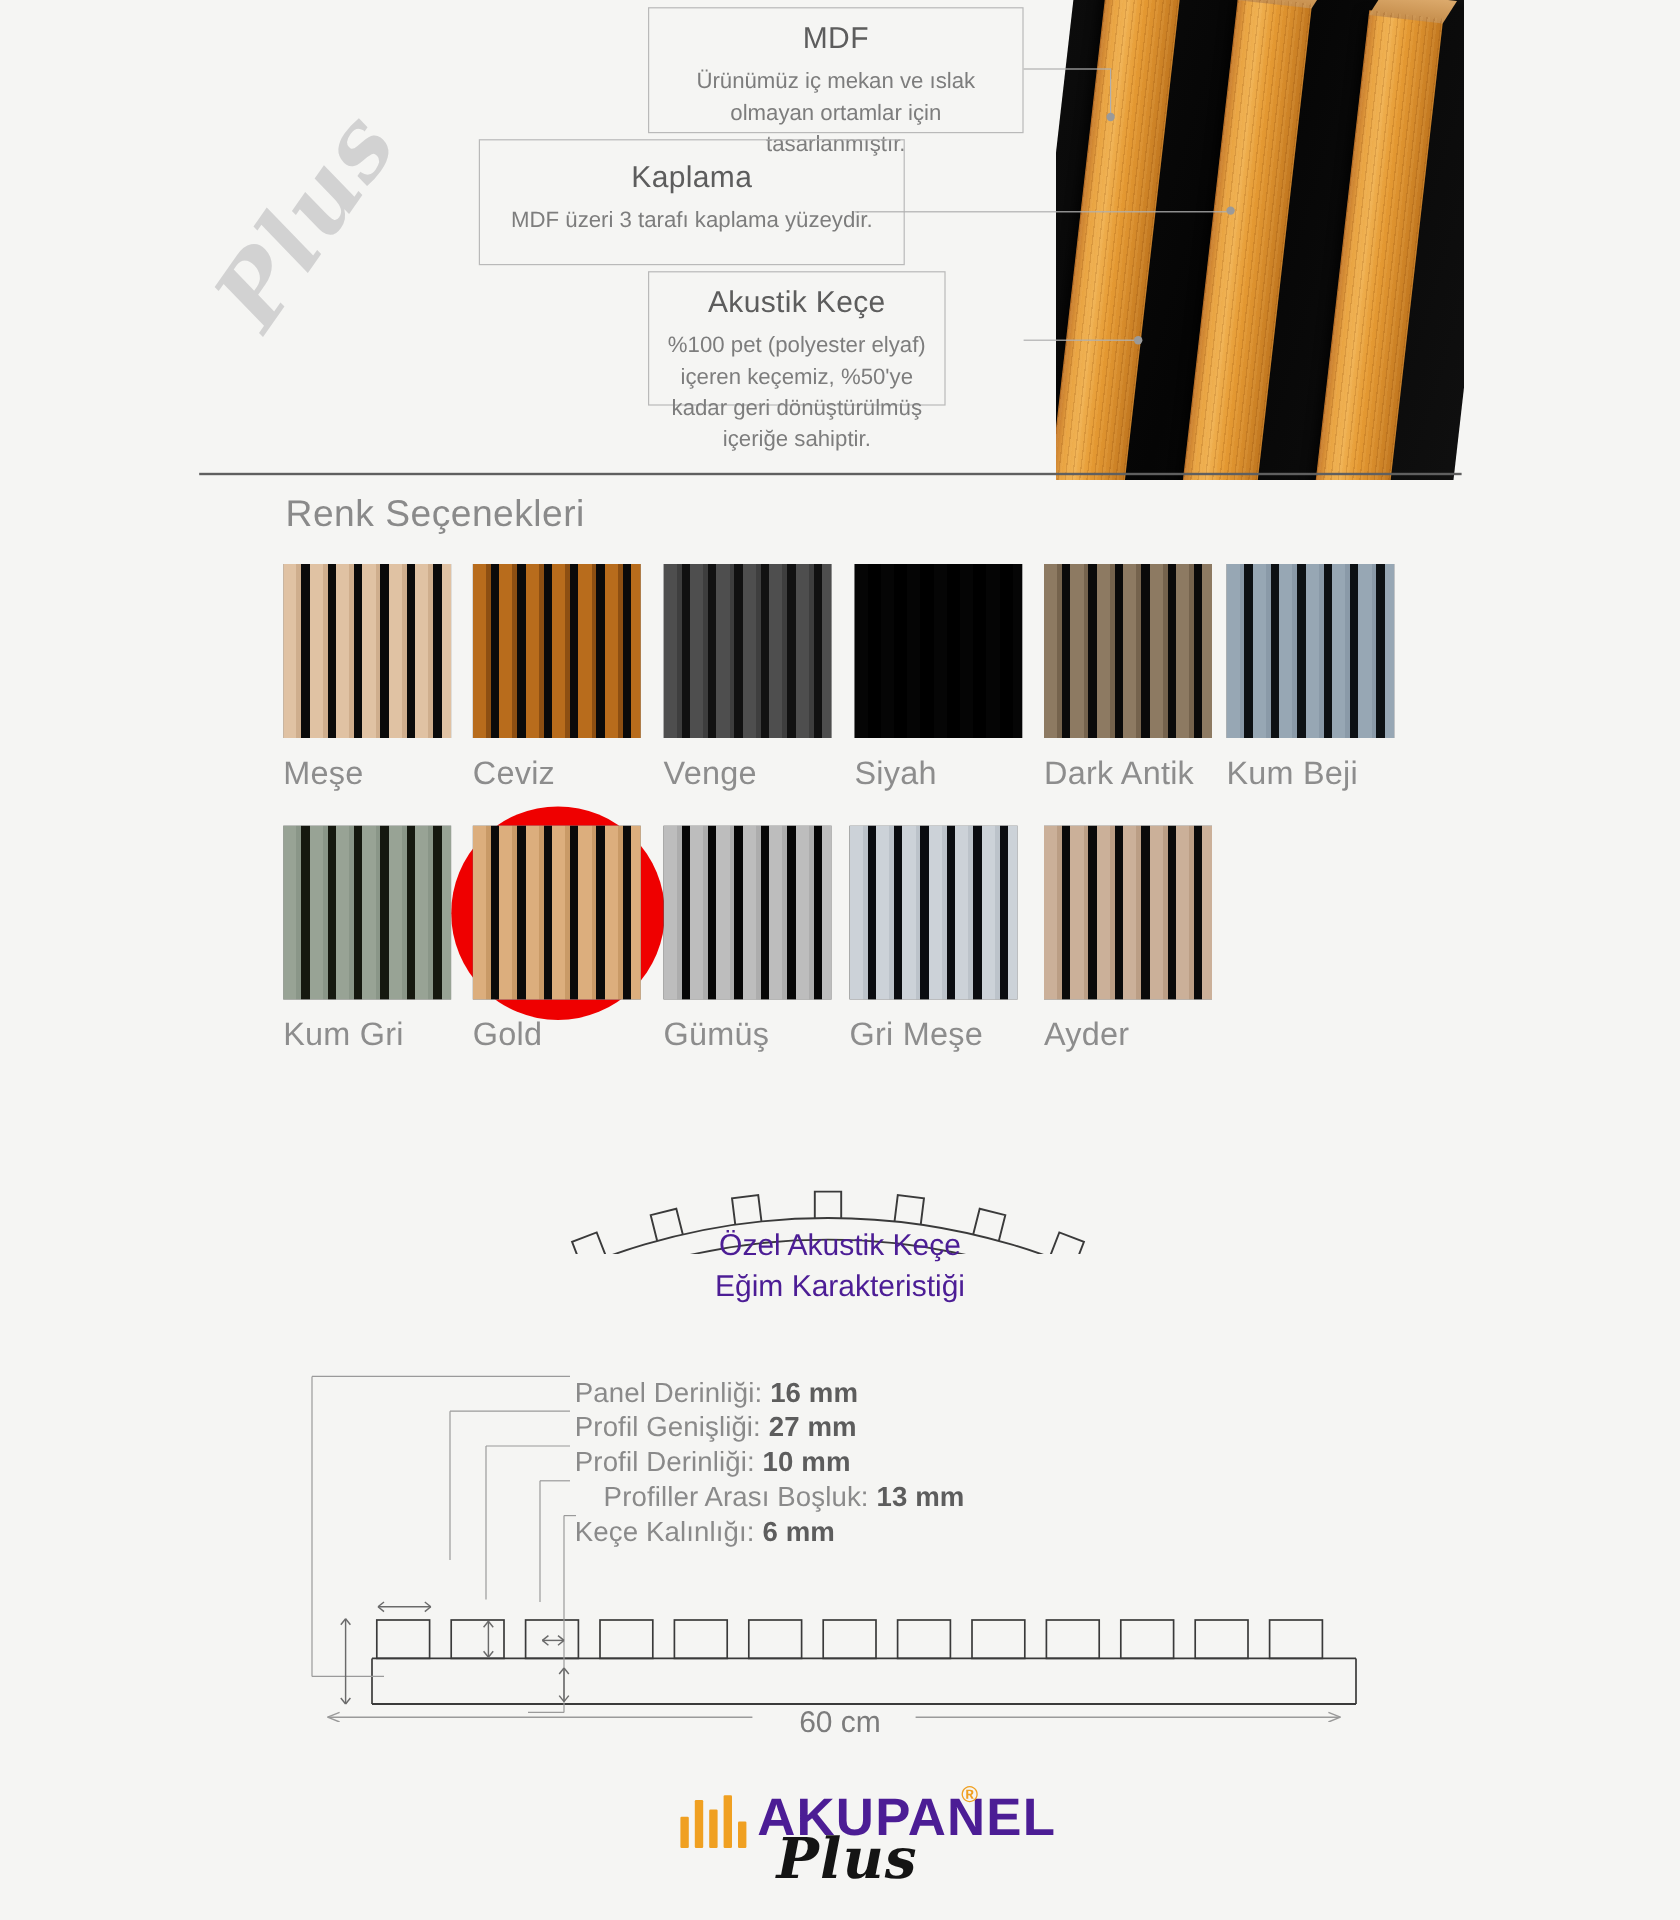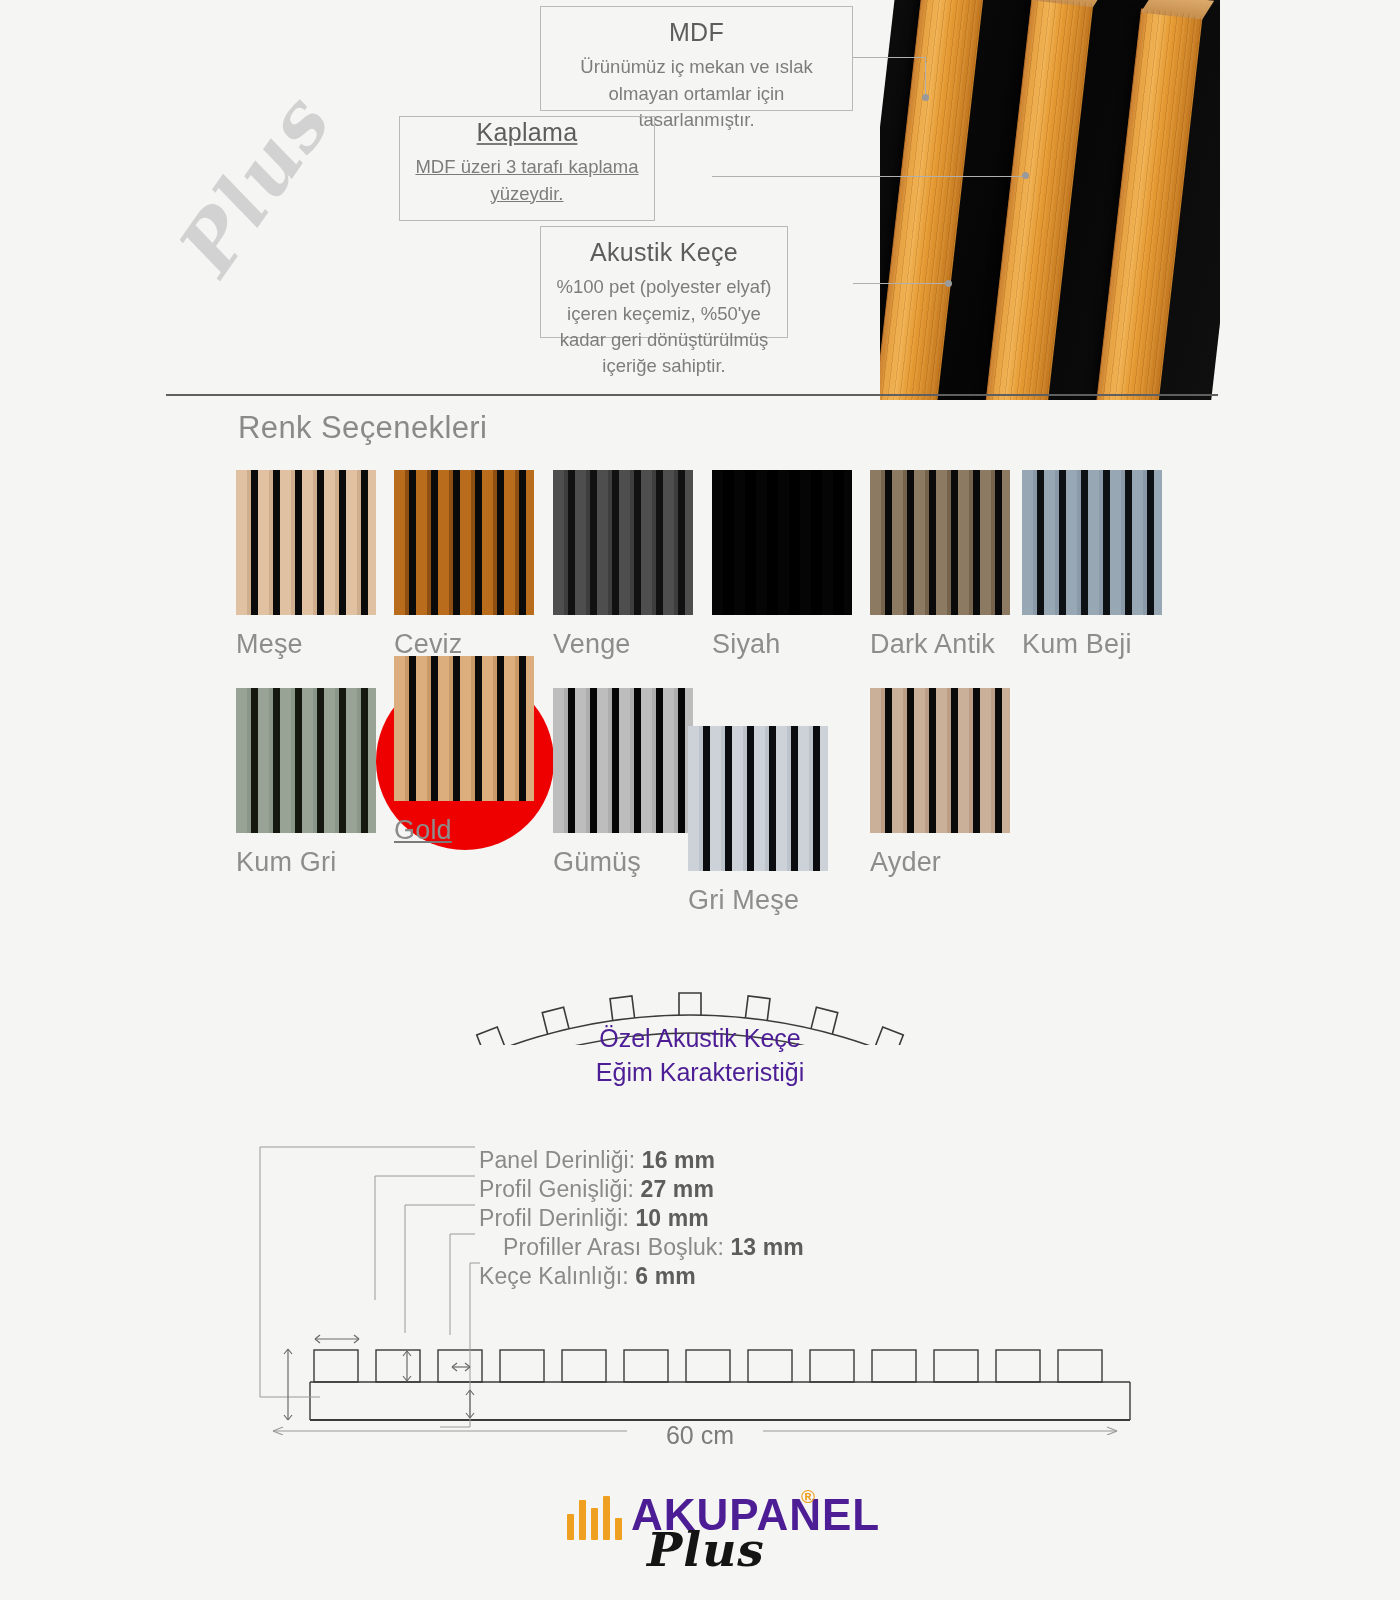--- a/index.html
+++ b/index.html
@@ -23,21 +23,21 @@
     padding:10px 14px;
   }
   .callout .ttl{
     font-size:25px;color:#5d5d5d;font-weight:400;letter-spacing:.3px;
     line-height:1.25;margin:0 0 6px 0;
   }
   .callout .desc{
     font-size:18.5px;color:#7d7d7d;line-height:1.42;font-weight:400;
   }
   #box-mdf{left:540px;top:6px;width:313px;height:105px;}
-  #box-kaplama{left:399px;top:116px;width:256px;height:105px;padding-top:0;text-decoration:underline;}
+  #box-kaplama{left:399px;top:116px;width:355px;height:105px;padding-top:16px;}
   #box-kece{left:540px;top:226px;width:248px;height:112px;}
 
   
   .lead{position:absolute;background:#b0b0b0;}
   .lead.h{height:1px;}
   .lead.v{width:1px;}
   .dot{position:absolute;width:7px;height:7px;border-radius:50%;background:#9a9a9a;}
 
   
   #plus-mark{
@@ -250,33 +250,33 @@
           <div class="slats" style="background: repeating-linear-gradient(90deg, rgb(151, 167, 180) 0px, rgb(151, 167, 180) 11px, rgb(138, 154, 168) 11px, rgb(138, 154, 168) 15px, rgb(13, 17, 20) 15px, rgb(13, 17, 20) 22px);"></div>
         </div>
         <div class="sw-label">Kum Beji</div>
       </div>
       <div class="sw-item" style="left: 236px; top: 688px;">
         <div class="sw-box">
           <div class="slats" style="background: repeating-linear-gradient(90deg, rgb(152, 163, 149) 0px, rgb(152, 163, 149) 11px, rgb(138, 150, 136) 11px, rgb(138, 150, 136) 15px, rgb(21, 24, 15) 15px, rgb(21, 24, 15) 22px);"></div>
         </div>
         <div class="sw-label">Kum Gri</div>
       </div>
-      <div class="sw-item" style="left: 394px; top: 656px; text-decoration: underline;">
+      <div class="sw-item" style="left: 394px; top: 688px;">
         <div class="sw-box">
           <div class="slats" style="background: repeating-linear-gradient(90deg, rgb(220, 174, 125) 0px, rgb(220, 174, 125) 11px, rgb(201, 154, 103) 11px, rgb(201, 154, 103) 15px, rgb(10, 10, 10) 15px, rgb(10, 10, 10) 22px);"></div>
         </div>
         <div class="sw-label">Gold</div>
       </div>
       <div class="sw-item" style="left: 553px; top: 688px;">
         <div class="sw-box">
           <div class="slats" style="background: repeating-linear-gradient(90deg, rgb(189, 189, 189) 0px, rgb(189, 189, 189) 11px, rgb(173, 173, 173) 11px, rgb(173, 173, 173) 15px, rgb(6, 6, 6) 15px, rgb(6, 6, 6) 22px);"></div>
         </div>
         <div class="sw-label">Gümüş</div>
       </div>
-      <div class="sw-item" style="left: 688px; top: 688px; margin-top: 38px;">
+      <div class="sw-item" style="left: 708px; top: 688px;">
         <div class="sw-box">
           <div class="slats" style="background: repeating-linear-gradient(90deg, rgb(204, 210, 216) 0px, rgb(204, 210, 216) 11px, rgb(188, 195, 202) 11px, rgb(188, 195, 202) 15px, rgb(10, 12, 16) 15px, rgb(10, 12, 16) 22px);"></div>
         </div>
         <div class="sw-label">Gri Meşe</div>
       </div>
       <div class="sw-item" style="left: 870px; top: 688px;">
         <div class="sw-box">
           <div class="slats" style="background: repeating-linear-gradient(90deg, rgb(203, 176, 153) 0px, rgb(203, 176, 153) 11px, rgb(187, 158, 133) 11px, rgb(187, 158, 133) 15px, rgb(10, 10, 10) 15px, rgb(10, 10, 10) 22px);"></div>
         </div>
         <div class="sw-label">Ayder</div>

